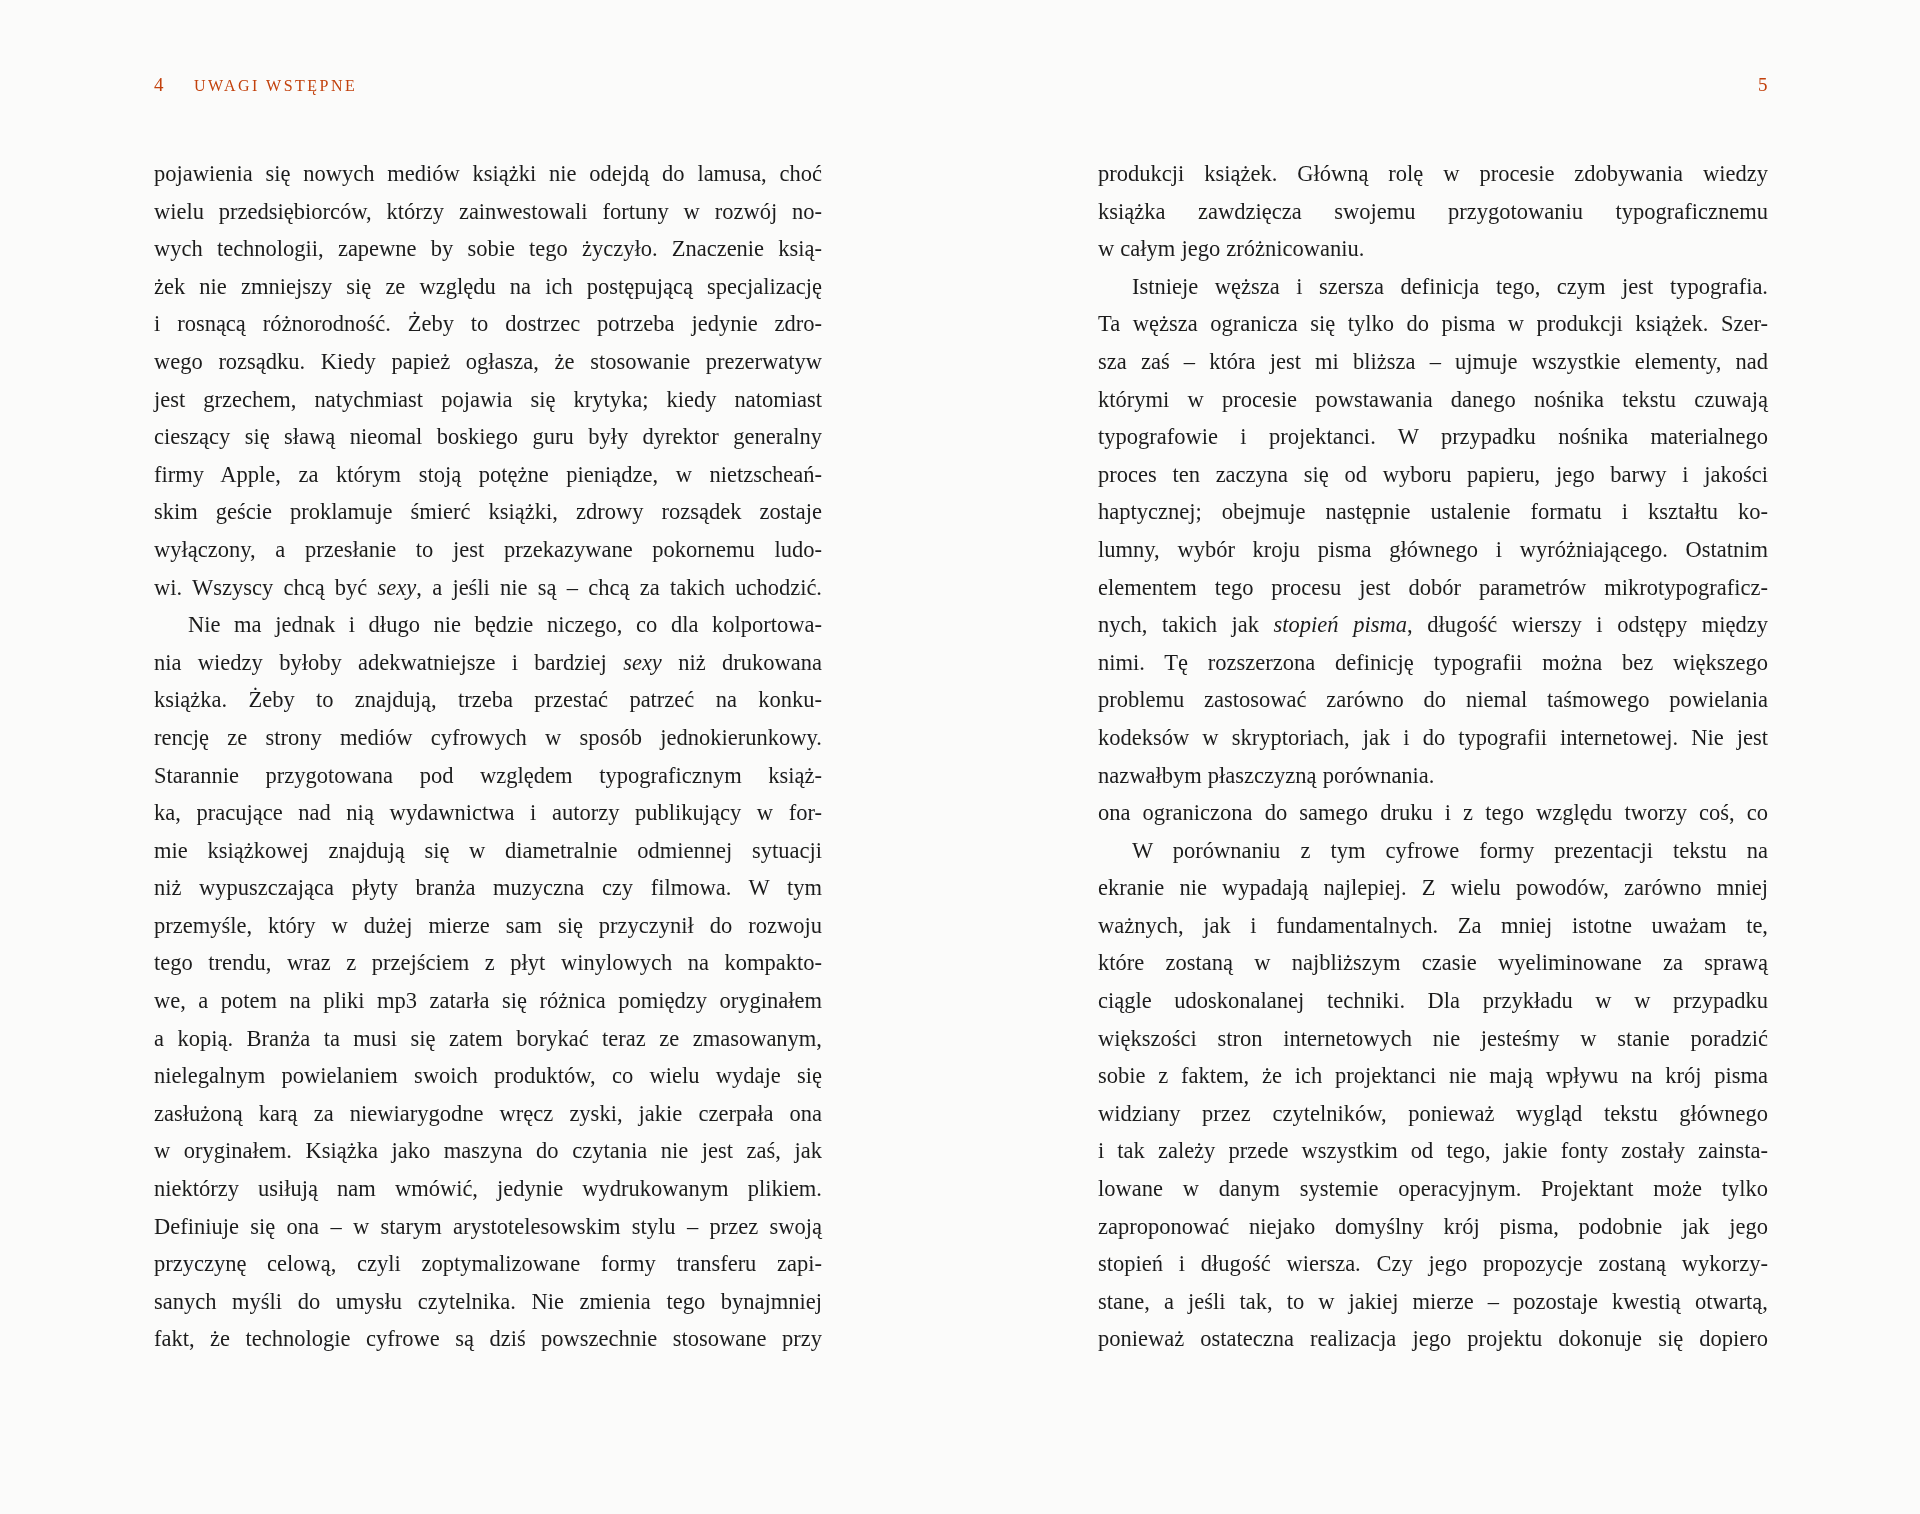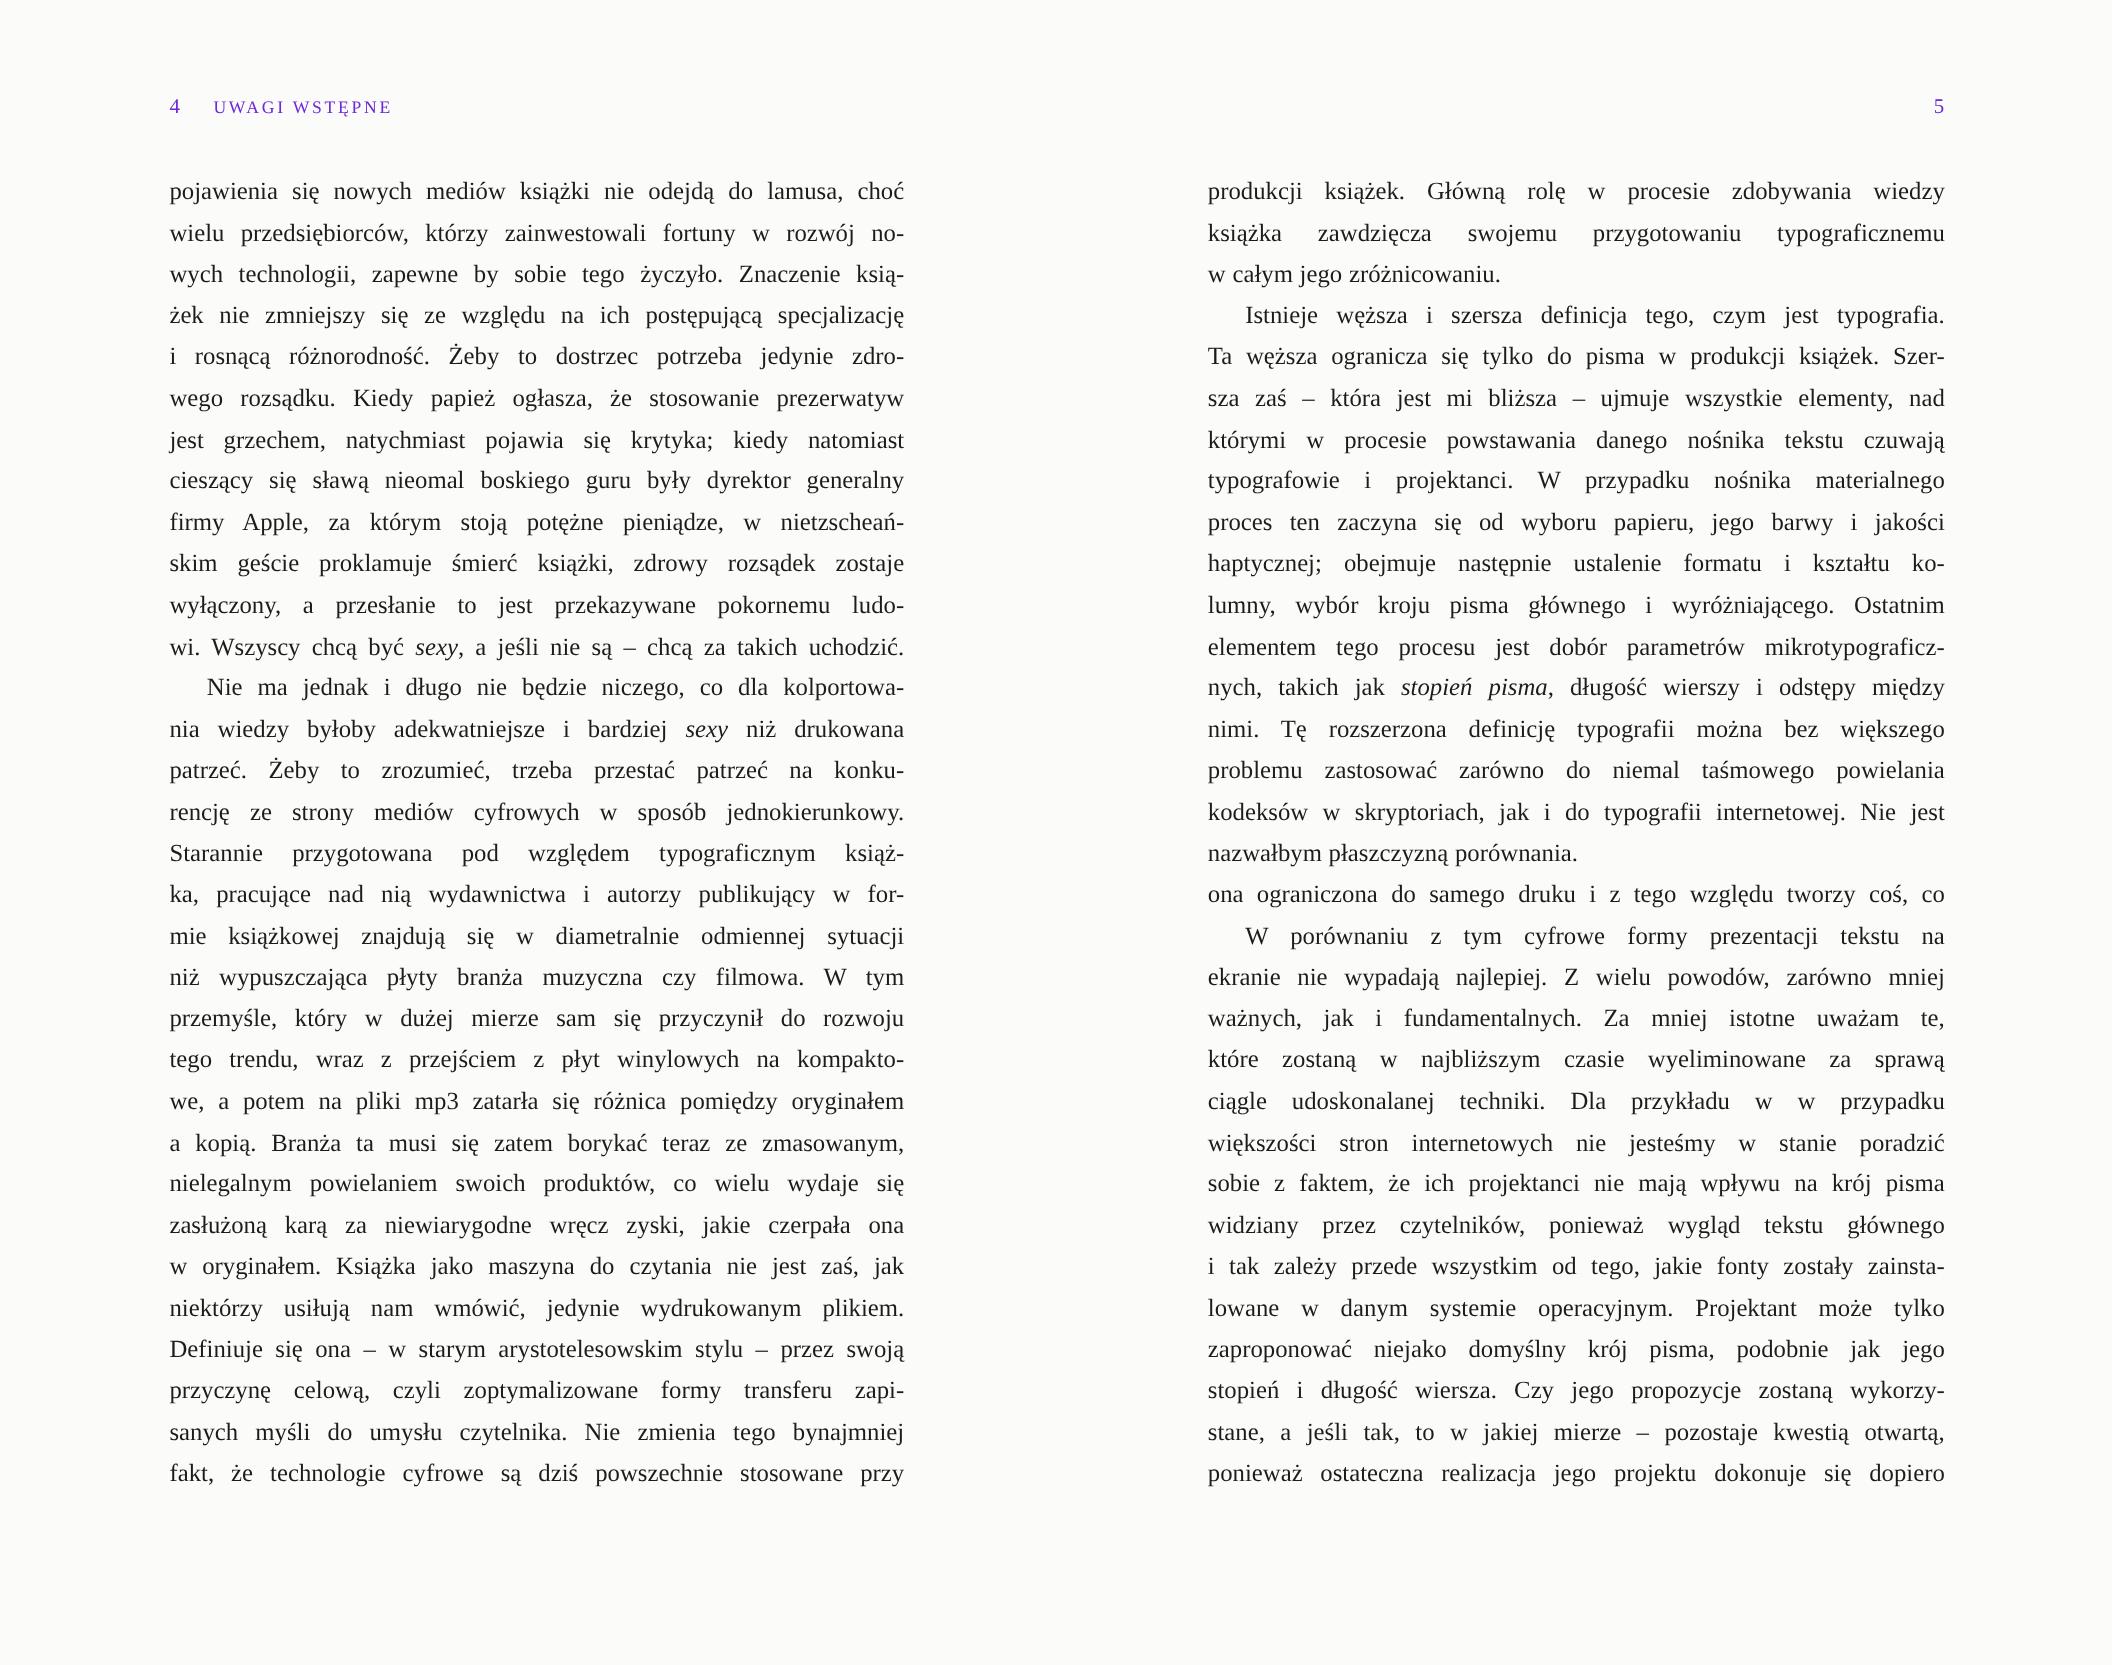--- a/index.html
+++ b/index.html
@@ -11,24 +11,24 @@
     position: relative;
     width: 1920px;
     height: 1514px;
     background: #fbfbfa;
     overflow: hidden;
     font-family: "Liberation Serif", "DejaVu Serif", serif;
     color: #1c1c1c;
   }
   .running-header {
     position: absolute;
-    top: 87px;
+    top: 74px;
     height: 26px;
     font-size: 16px;
-    color: #6d28d9;
+    color: #c2410c;
     white-space: nowrap;
   }
   .running-header.left {
     left: 154px;
     width: 668px;
   }
   .running-header.right {
     left: 1098px;
     width: 670px;
     text-align: right;
@@ -96,21 +96,21 @@
       <div class="line">i rosnącą różnorodność. Żeby to dostrzec potrzeba jedynie zdro-</div>
       <div class="line">wego rozsądku. Kiedy papież ogłasza, że stosowanie prezerwatyw</div>
       <div class="line">jest grzechem, natychmiast pojawia się krytyka; kiedy natomiast</div>
       <div class="line">cieszący się sławą nieomal boskiego guru były dyrektor generalny</div>
       <div class="line">firmy Apple, za którym stoją potężne pieniądze, w nietzscheań-</div>
       <div class="line">skim geście proklamuje śmierć książki, zdrowy rozsądek zostaje</div>
       <div class="line">wyłączony, a przesłanie to jest przekazywane pokornemu ludo-</div>
       <div class="line">wi. Wszyscy chcą być <i>sexy</i>, a jeśli nie są – chcą za takich uchodzić.</div>
       <div class="line indent">Nie ma jednak i długo nie będzie niczego, co dla kolportowa-</div>
       <div class="line">nia wiedzy byłoby adekwatniejsze i bardziej <i>sexy</i> niż drukowana</div>
-      <div class="line">patrzeć. Żeby to zrozumieć, trzeba przestać patrzeć na konku-</div>
+      <div class="line">książka. Żeby to znajdują, trzeba przestać patrzeć na konku-</div>
       <div class="line">rencję ze strony mediów cyfrowych w sposób jednokierunkowy.</div>
       <div class="line">Starannie przygotowana pod względem typograficznym książ-</div>
       <div class="line">ka, pracujące nad nią wydawnictwa i autorzy publikujący w for-</div>
       <div class="line">mie książkowej znajdują się w diametralnie odmiennej sytuacji</div>
       <div class="line">niż wypuszczająca płyty branża muzyczna czy filmowa. W tym</div>
       <div class="line">przemyśle, który w dużej mierze sam się przyczynił do rozwoju</div>
       <div class="line">tego trendu, wraz z przejściem z płyt winylowych na kompakto-</div>
       <div class="line">we, a potem na pliki mp3 zatarła się różnica pomiędzy oryginałem</div>
       <div class="line">a kopią. Branża ta musi się zatem borykać teraz ze zmasowanym,</div>
       <div class="line">nielegalnym powielaniem swoich produktów, co wielu wydaje się</div>

